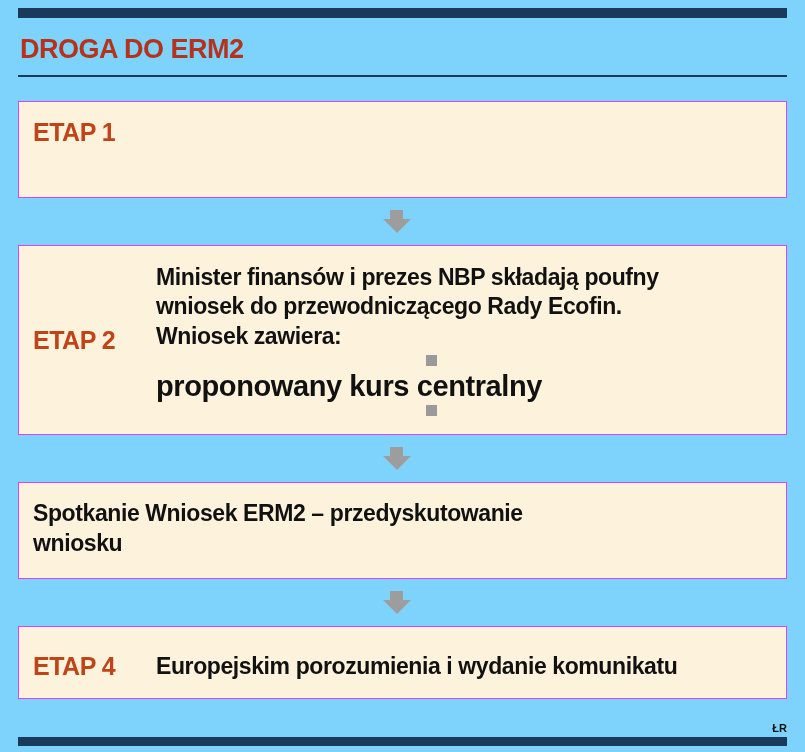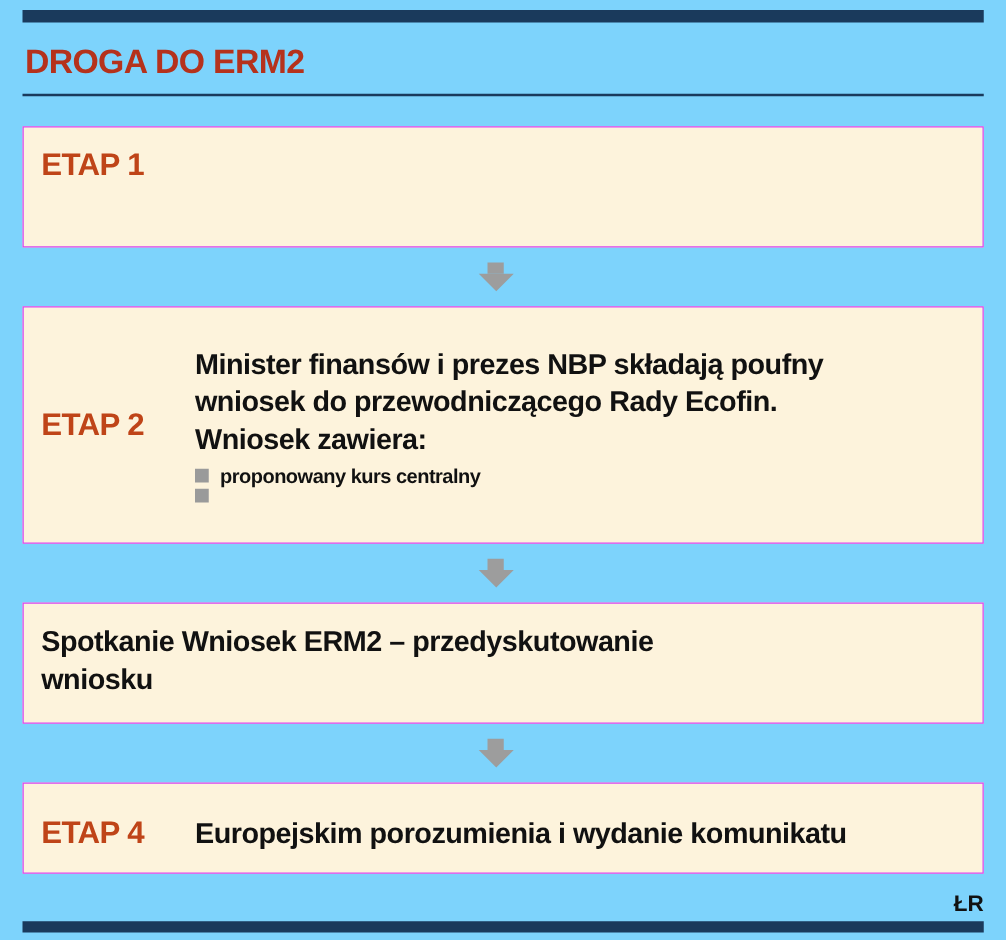--- a/index.html
+++ b/index.html
@@ -67,22 +67,23 @@
   .box-3 { min-height: 97px; }
   .box-4 { min-height: 63px; padding-top: 25px; }
   .bullet-list {
     list-style: none;
     margin: 4px 0 0 0;
     padding: 0;
   }
   .bullet-item {
     display: flex;
     align-items: baseline;
-    font-size: 16px;
+    font-size: 29px;
     line-height: 1.35;
+    flex-direction: column;
   }
   .bullet-square {
     flex: 0 0 auto;
     width: 11px;
     height: 11px;
     background: #9a9a9a;
     margin-right: 9px;
     position: relative;
     top: -1px;
     align-self: center;
@@ -102,21 +103,21 @@
     width: 0;
     height: 0;
     border-left: 14px solid transparent;
     border-right: 14px solid transparent;
     border-top: 14px solid #9d9d9d;
   }
   .credit {
     position: absolute;
     right: 18px;
     bottom: 18px;
-    font-size: 18px;
+    font-size: 11px;
     font-weight: bold;
     color: #111111;
   }
   .bottom-bar {
     position: absolute;
     left: 18px;
     right: 18px;
     bottom: 6px;
     height: 9px;
     background: #1a3a5c;

